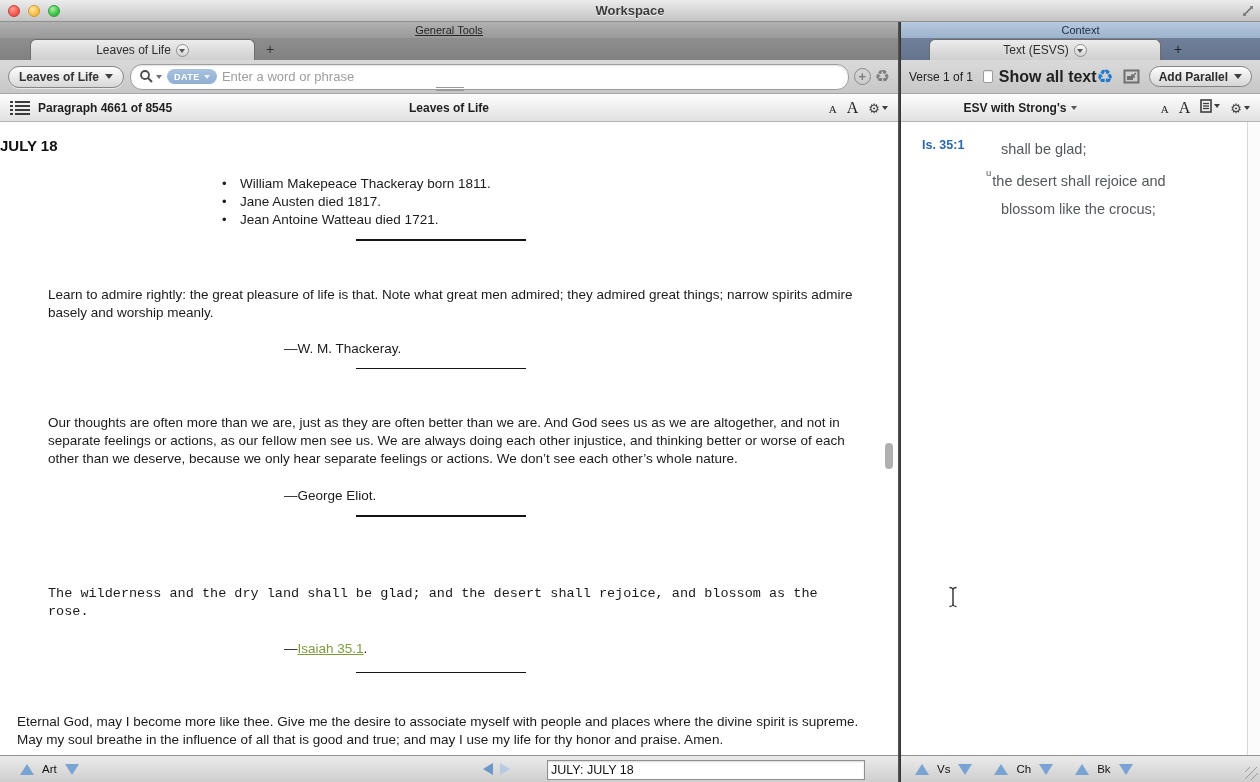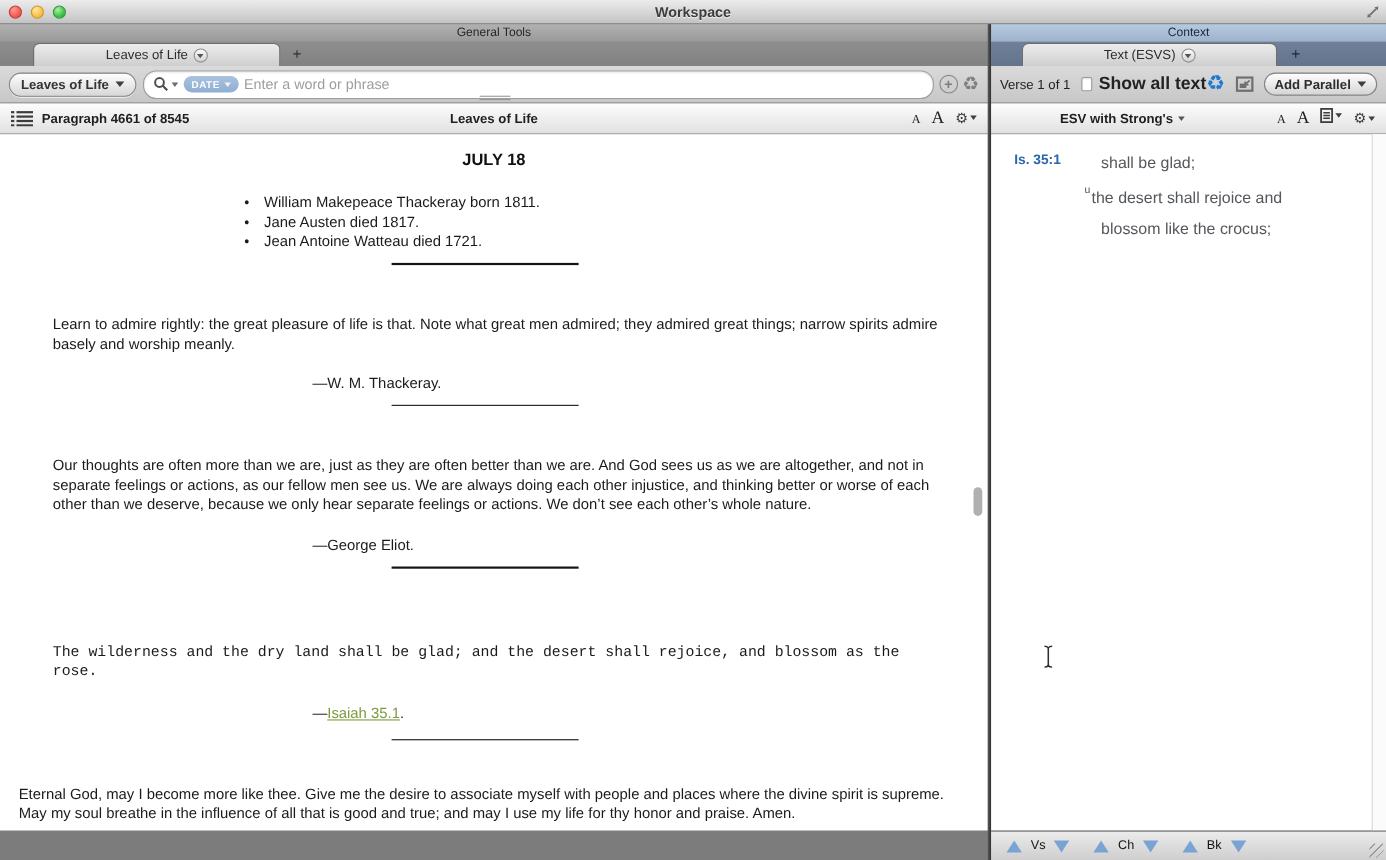--- a/index.html
+++ b/index.html
@@ -20,21 +20,21 @@
   .expand-corner { position:absolute; right:4px; top:3px; width:16px; height:16px; }
 
   
   .panel { position:absolute; top:22px; bottom:0; }
   .panel-left  { left:0; width:898px; }
   .panel-right { left:901px; right:0; }
   .divider { position:absolute; left:898px; top:22px; bottom:0; width:3px; background:linear-gradient(90deg,#5a5a5a,#2f2f2f); }
 
   .header-band { position:absolute; left:0; right:0; top:0; height:16px;
     display:flex; align-items:center; justify-content:center; font-size:11px; }
-  .header-gray { background:linear-gradient(#b1b1b1,#999); color:#262626; }
+  .header-gray { background:linear-gradient(#b1b1b1,#999); color:#262626;text-decoration:underline; }
   .header-blue { background:linear-gradient(#b6c9df,#9db3cc); color:#1c2b3d; }
 
   .tabbar { position:absolute; left:0; right:0; top:16px; height:22px; }
   .tabbar-gray { background:linear-gradient(#8e8e8e,#818181); }
   .tabbar-blue { background:linear-gradient(#71809a,#64748c); }
   .tab { position:absolute; bottom:0; height:21px; border:1px solid #6d6d6d; border-bottom:none;
     border-radius:6px 6px 0 0; background:linear-gradient(#ececec,#cfcfcf);
     display:flex; align-items:center; justify-content:center; gap:5px; font-size:12px; color:#2e2e2e; }
   .tab-badge { width:13px; height:13px; border-radius:50%; border:1px solid #8f8f8f;
     background:linear-gradient(#fcfcfc,#d2d2d2); display:flex; align-items:center; justify-content:center; }
@@ -77,21 +77,21 @@
   .fontA-sm { font-family:"Liberation Serif",serif; font-size:11px; color:#222; }
   .fontA-lg { font-family:"Liberation Serif",serif; font-size:16px; color:#222; }
   .gear { font-size:13px; color:#3e3e3e; display:flex; align-items:center; gap:2px; }
   .gear .dd-tri { border-top-width:4px; border-left-width:3px; border-right-width:3px; }
   .version-label { position:absolute; left:0; right:120px; text-align:center; font-size:12px; font-weight:bold; color:#1f1f1f;
     display:flex; justify-content:center; align-items:center; gap:5px; }
 
   
   .content { position:absolute; left:0; right:0; top:100px; bottom:27px; background:#fff; overflow:hidden; }
   .doc { color:#1b1b1b; font-size:13.5px; line-height:18px; }
-  .doc h1 { margin-top:15px; text-align:center; font-size:15px; font-weight:bold; color:#111; }
+  .doc h1 { margin-top:15px; text-align:left; font-size:15px; font-weight:bold; color:#111; }
   .doc ul { margin:20px 0 0 222px; list-style:none; }
   .doc li::before { content:"•"; display:inline-block; width:18px; font-size:13px; }
   .rule { width:170px; height:1.5px; background:#141414; margin:9px 0 0 356px; }
   .para { margin:45px 38px 0 48px; }
   .attrib { margin:18px 0 0 284px; }
   .attrib a { color:#7d9c3f; text-decoration:underline; }
   .prayer { margin:40px 14px 0 17px; }
   .m-t10 { margin-top:10px; } .m-t14 { margin-top:14px; } .m-t44 { margin-top:68px;font-family:Liberation Mono, monospace; } .m-t19 { margin-top:19px; }
 
   .scroll-thumb { position:absolute; right:5px; top:421px; width:8px; height:26px;
@@ -239,20 +239,30 @@
       <div class="rule m-t10"></div>
 
       <p class="para m-t44">The wilderness and the dry land shall be glad; and the desert shall rejoice, and blossom as the rose.</p>
       <p class="attrib m-t19"><span>—</span><a href="#">Isaiah 35.1</a><span>.</span></p>
       <div class="rule m-t14"></div>
 
       <p class="prayer">Eternal God, may I become more like thee. Give me the desire to associate myself with people and places where the divine spirit is supreme. May my soul breathe in the influence of all that is good and true; and may I use my life for thy honor and praise. Amen.</p>
     </div>
     <div class="scroll-thumb"></div>
 
+    <div class="bottombar">
+      <span class="tri-up" style="margin-left:20px;"></span>
+      <span class="step-label">Art</span>
+      <span class="tri-down"></span>
+      <span class="nav-arrows">
+        <span class="tri-left"></span>
+        <span class="tri-right"></span>
+      </span>
+      <input class="jump-field" value="JULY: JULY 18" style="">
+    </div>
   </div>
 
   <div class="divider"></div>
 
   <div class="panel panel-right">
     <div class="header-band header-blue">
       <span>Context</span>
     </div>
 
     <div class="tabbar tabbar-blue">

